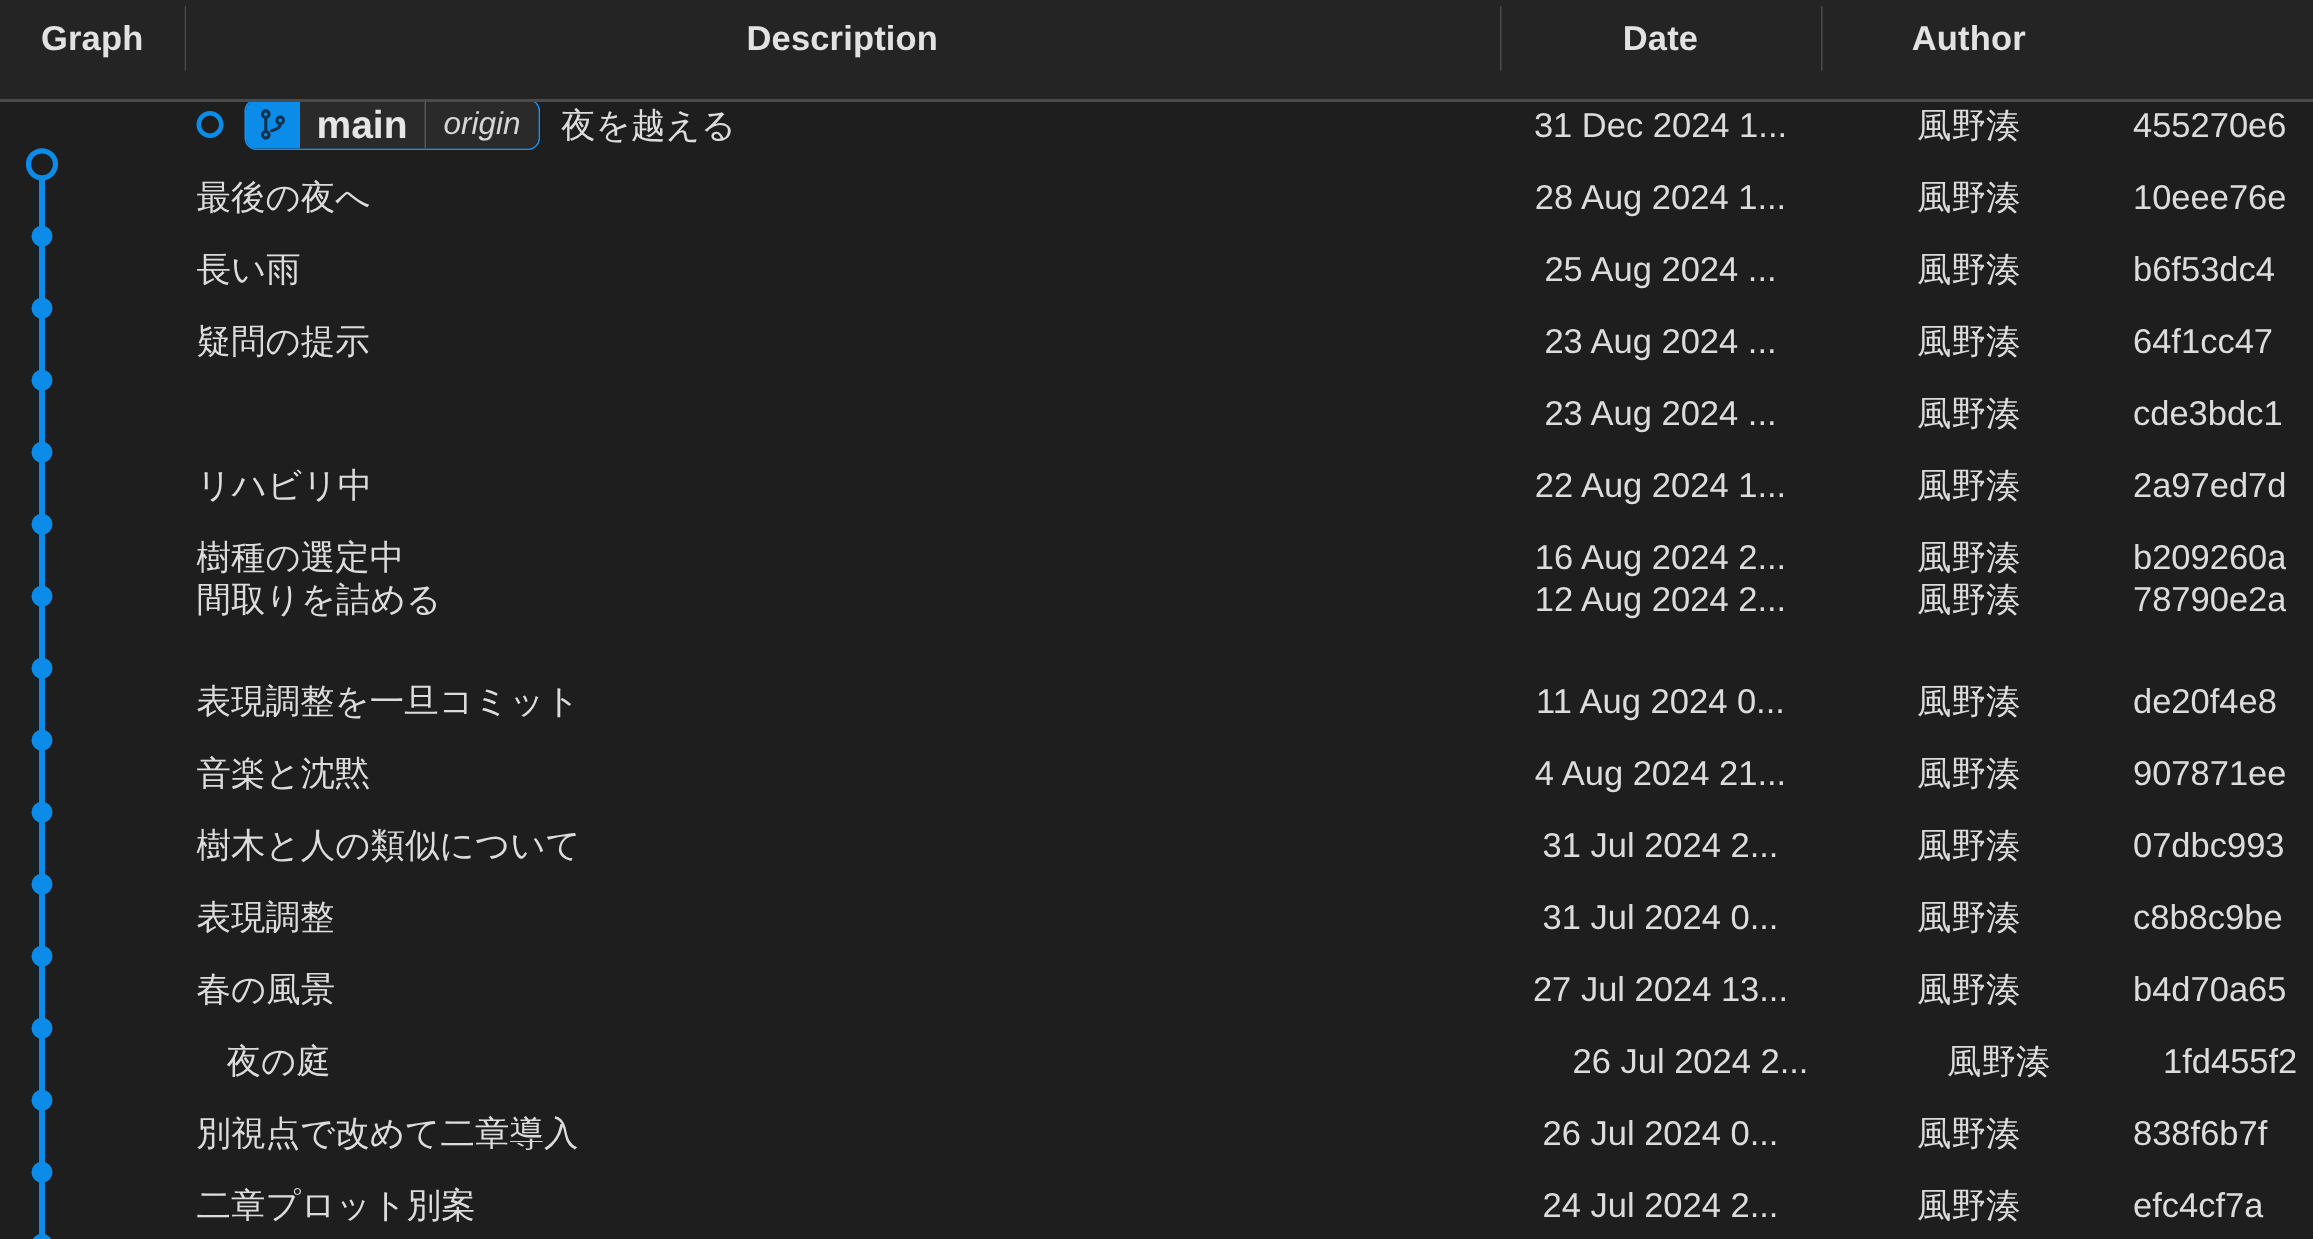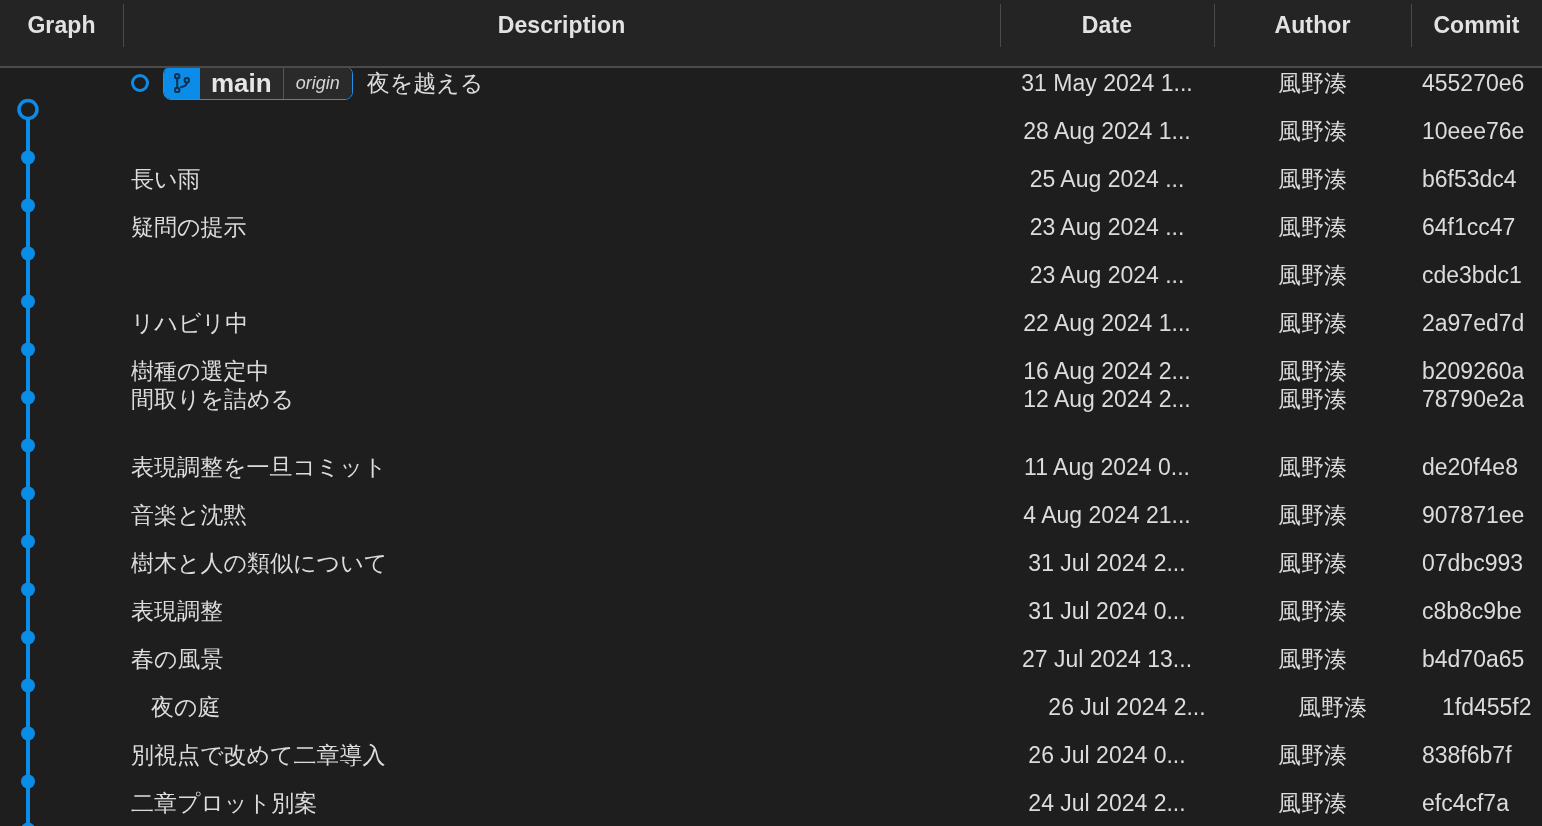--- a/index.html
+++ b/index.html
@@ -65,21 +65,21 @@
     background:#0c8ce9; width:36px;
   }
   .badge-name{
     display:flex; align-items:center; padding:0 11px;
     background:#2a2a2a; color:#e6e6e6;
     font-size:26px; font-weight:bold;
   }
   .badge-remote{
     display:flex; align-items:center; padding:0 12px;
     background:#2a2a2a; color:#d6d6d6;
-    font-size:18px; font-style:italic;
+    font-size:21px; font-style:italic;
     border-left:1px solid #565656;
   }
   .head-ring{
     flex:0 0 auto; width:18px; height:18px; border-radius:50%;
     border:3.5px solid #0c8ce9; margin-right:14px;
   }
   .desc-inner{ display:flex; align-items:center; width:100%; }
 </style>
 </head>
 <body>
@@ -91,23 +91,20 @@
         <span>Graph</span>
       </div>
     <div class="th divider" id="th-desc" style="left: 123px; width: 877px;">
         <span>Description</span>
       </div>
     <div class="th divider" id="th-date" style="left: 1000px; width: 214px;">
         <span>Date</span>
       </div>
     <div class="th divider" id="th-author" style="left: 1214px; width: 197px;">
         <span>Author</span>
-      </div>
-    <div class="th divider" id="th-commit" style="left: 1411px; width: 131px;">
-        <span>Commit</span>
       </div>
   </div>
 
   <div class="tbody">
 
     <svg class="graphcol" id="graph-svg" width="123" height="773" viewBox="0 0 123 773" xmlns="http://www.w3.org/2000/svg">
         <line x1="28" y1="30" x2="28" y2="798" stroke="#0c8ce9" stroke-width="4"></line>
         <circle cx="28" cy="30" r="9" fill="#1e1e1e" stroke="#0c8ce9" stroke-width="3.5"></circle>
         <circle cx="28" cy="78" r="7" fill="#0c8ce9"></circle>
         <circle cx="28" cy="126" r="7" fill="#0c8ce9"></circle>
@@ -142,30 +139,35 @@
                     </g>
                   </svg>
                 </span>
                 <span class="badge-name">main</span>
                 <span class="badge-remote">origin</span>
               </span>
               <span class="desc-text">夜を越える</span>
             </div>
           </div>
           <div class="cell c-date">
-            <span class="date-text">31 May 2024 1...</span>
+            <span class="date-text">31 Dec 2024 1...</span>
           </div>
           <div class="cell c-auth">
             <span class="auth-text">風野湊</span>
           </div>
           <div class="cell c-hash">
             <span class="hash-text">455270e6</span>
           </div>
         </div>
         <div class="row" style="top: 54px;">
+          <div class="cell c-desc">
+            <div class="desc-inner">
+              <span class="desc-text">最後の夜へ</span>
+            </div>
+          </div>
           <div class="cell c-date">
             <span class="date-text">28 Aug 2024 1...</span>
           </div>
           <div class="cell c-auth">
             <span class="auth-text">風野湊</span>
           </div>
           <div class="cell c-hash">
             <span class="hash-text">10eee76e</span>
           </div>
         </div>

